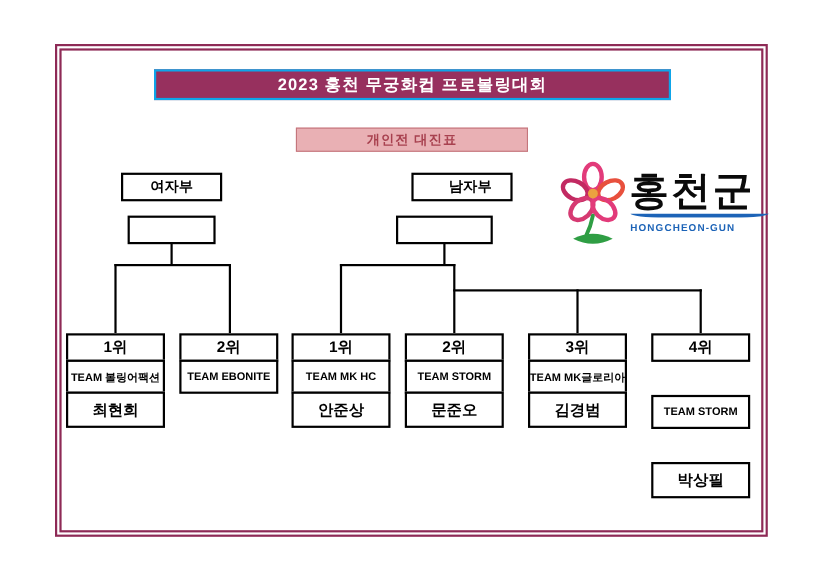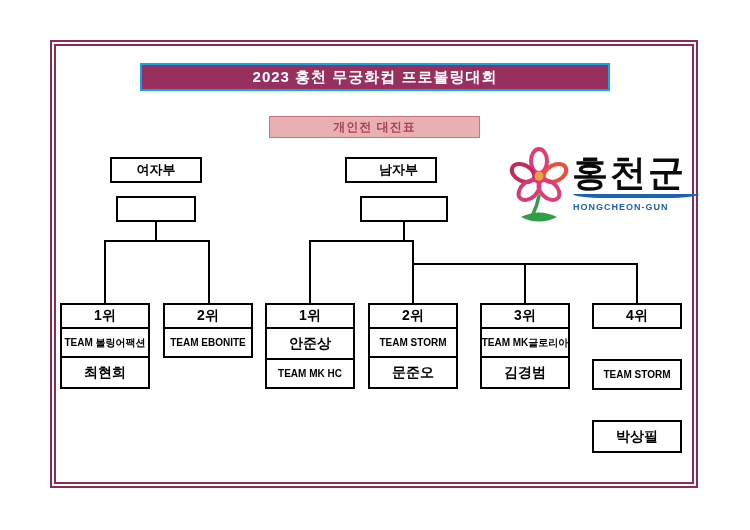--- a/index.html
+++ b/index.html
@@ -61,21 +61,21 @@
 </head>
 <body>
 
 <div class="frame"></div>
 
 <div class="title-banner">2023 홍천 무궁화컵 프로볼링대회</div>
 
 <div class="subtitle-banner">개인전 대진표</div>
 
 <div class="division-box" style="left:110px; top:157px; width:92px;">여자부</div>
-<div class="division-box" style="left:345px; top:157px; width:92px;padding-left:15px;">남자부</div>
+<div class="division-box" style="left:374px; top:157px; width:92px;padding-left:15px;">남자부</div>
 
 <div class="empty-box" style="left:116px; top:196px; width:80px;"></div>
 <div class="empty-box" style="left:360px; top:196px; width:88px;"></div>
 
 <div class="line" style="left:155px; top:221px; width:2px;  height:20px;"></div>
 <div class="line" style="left:104px; top:240px; width:106px; height:2px;"></div>
 <div class="line" style="left:104px; top:240px; width:2px;  height:63px;"></div>
 <div class="line" style="left:208px; top:240px; width:2px;  height:63px;"></div>
 
 <div class="line" style="left:403px; top:221px; width:2px;  height:20px;"></div>
@@ -90,22 +90,22 @@
   <div class="cell rank">1위</div>
   <div class="cell team">TEAM 볼링어팩션</div>
   <div class="cell player">최현희</div>
 </div>
 <div class="entry" style="left:163px;">
   <div class="cell rank">2위</div>
   <div class="cell team">TEAM EBONITE</div>
 </div>
 <div class="entry" style="left:265px;">
   <div class="cell rank">1위</div>
+  <div class="cell team">TEAM MK HC</div>
   <div class="cell player">안준상</div>
-  <div class="cell team">TEAM MK HC</div>
 </div>
 <div class="entry" style="left:368px;">
   <div class="cell rank">2위</div>
   <div class="cell team">TEAM STORM</div>
   <div class="cell player">문준오</div>
 </div>
 <div class="entry" style="left:480px;">
   <div class="cell rank">3위</div>
   <div class="cell team">TEAM MK글로리아</div>
   <div class="cell player">김경범</div>

